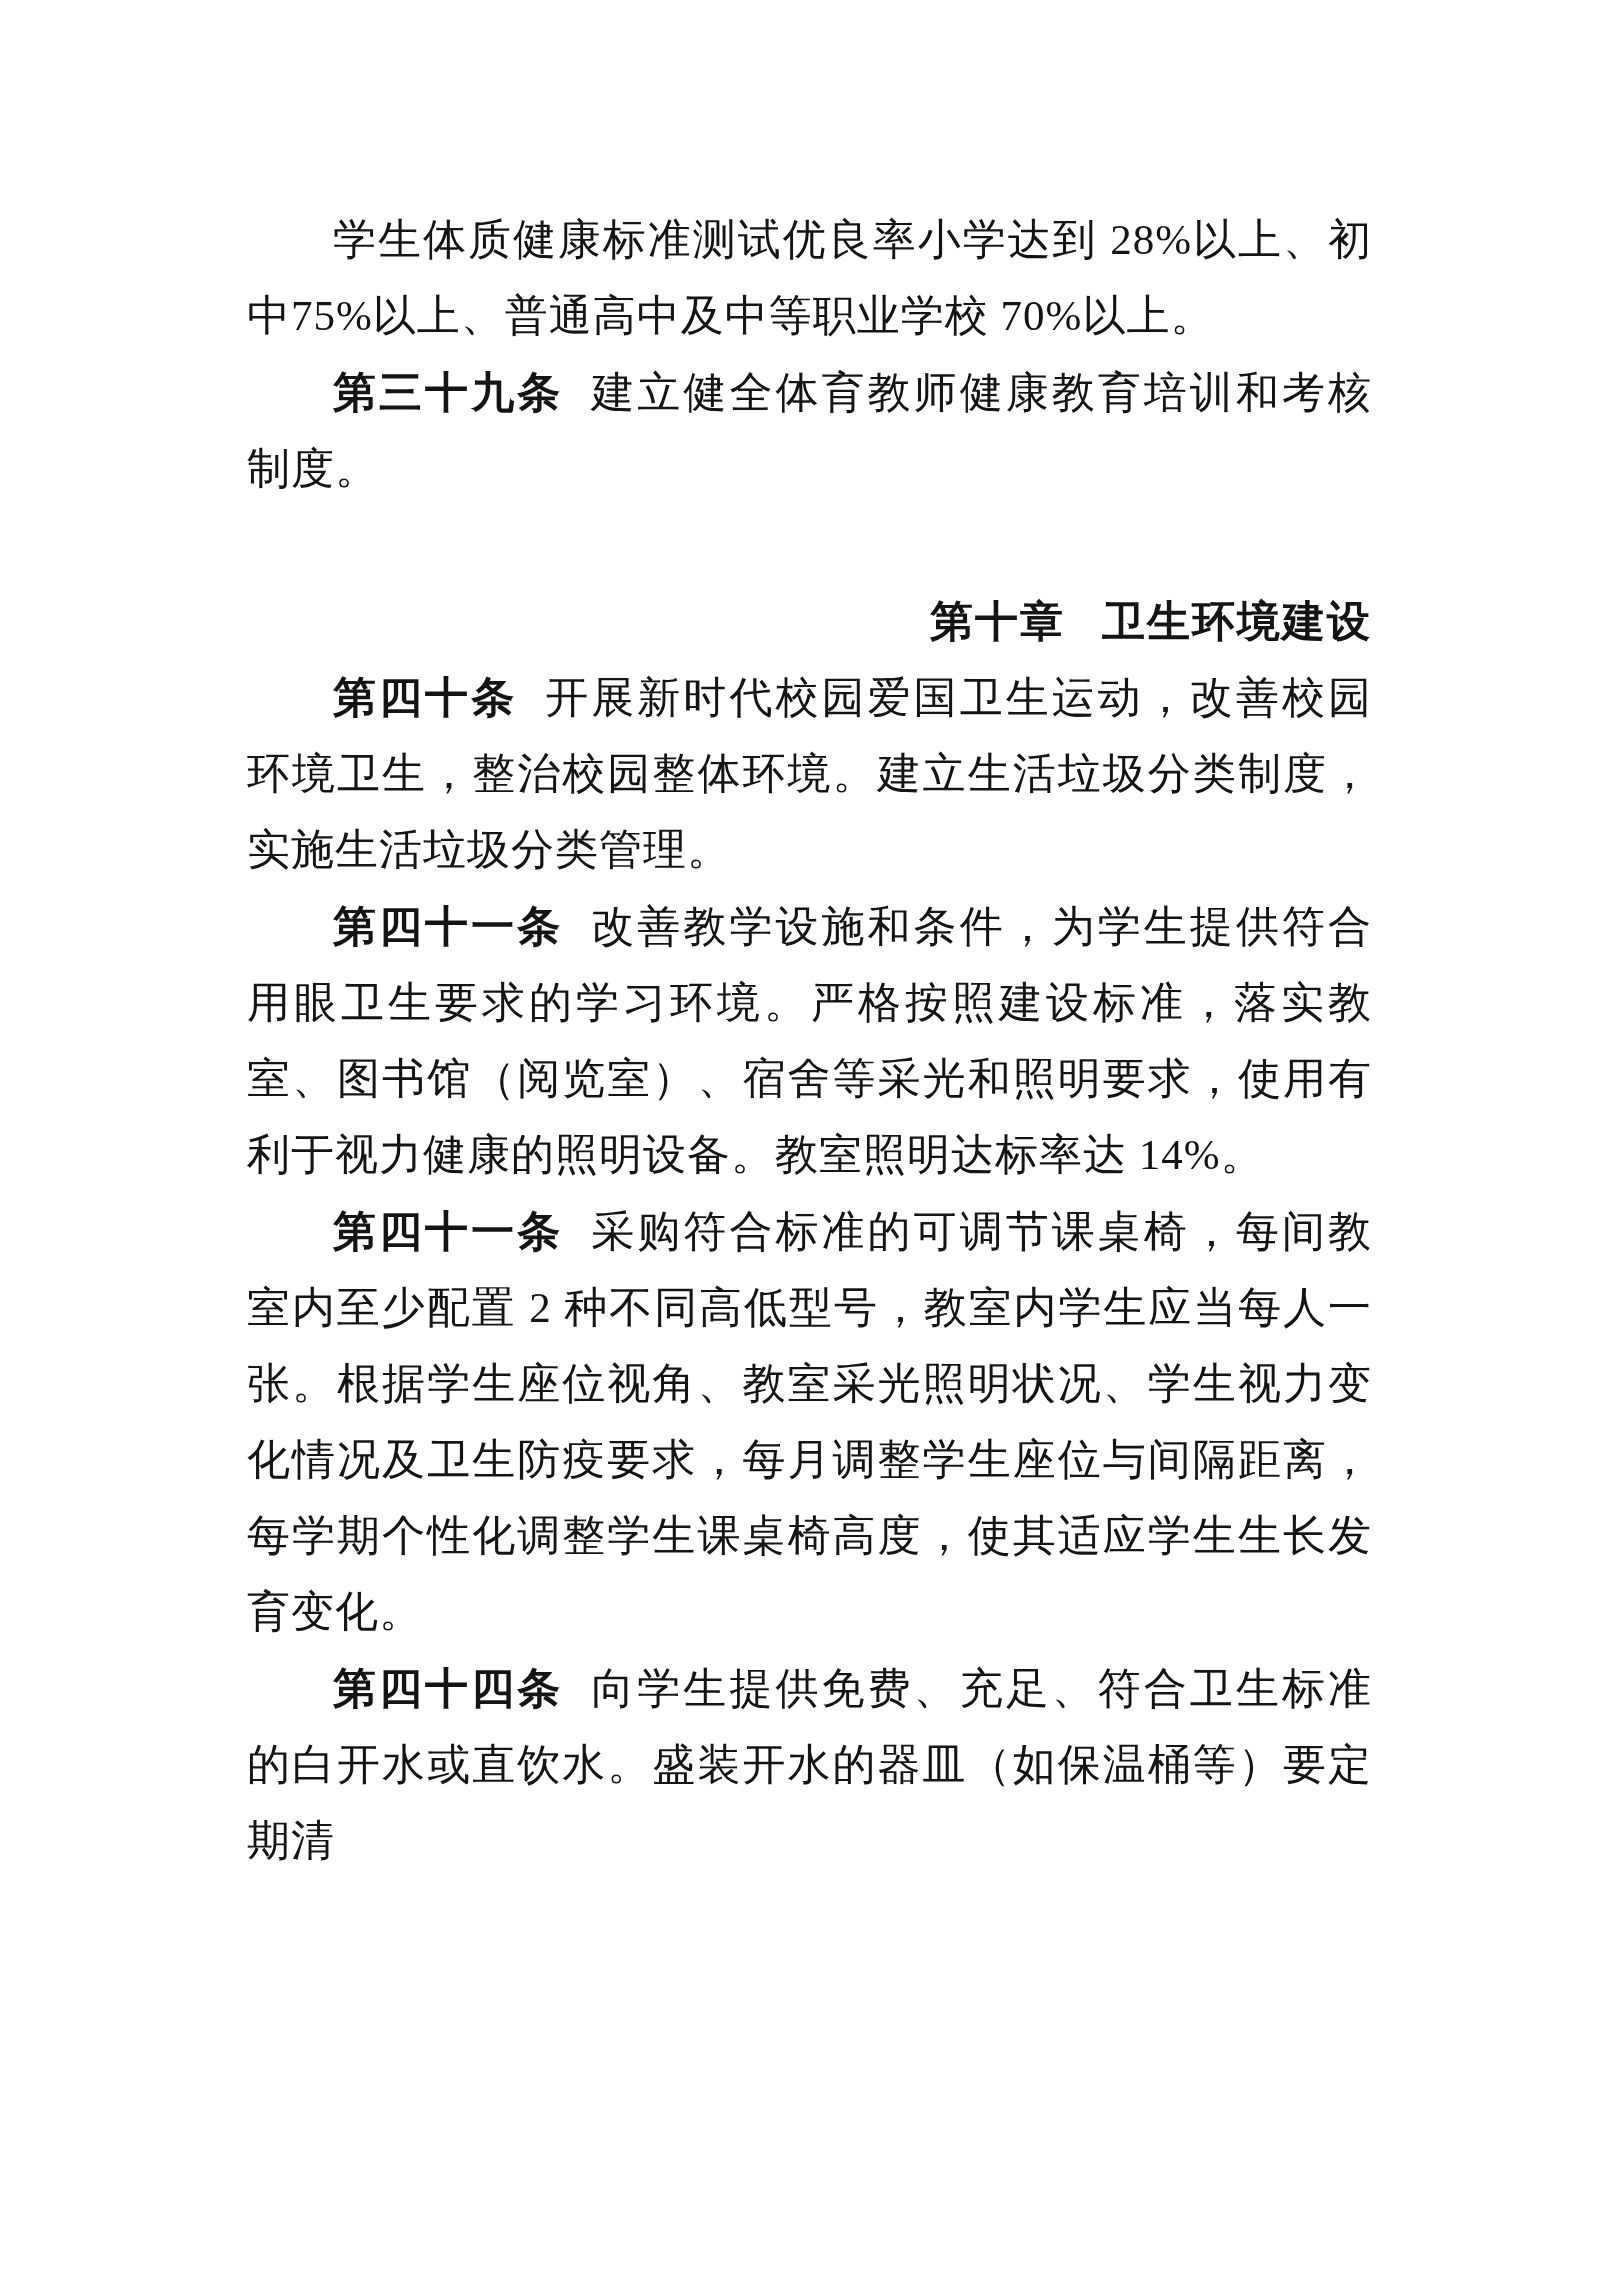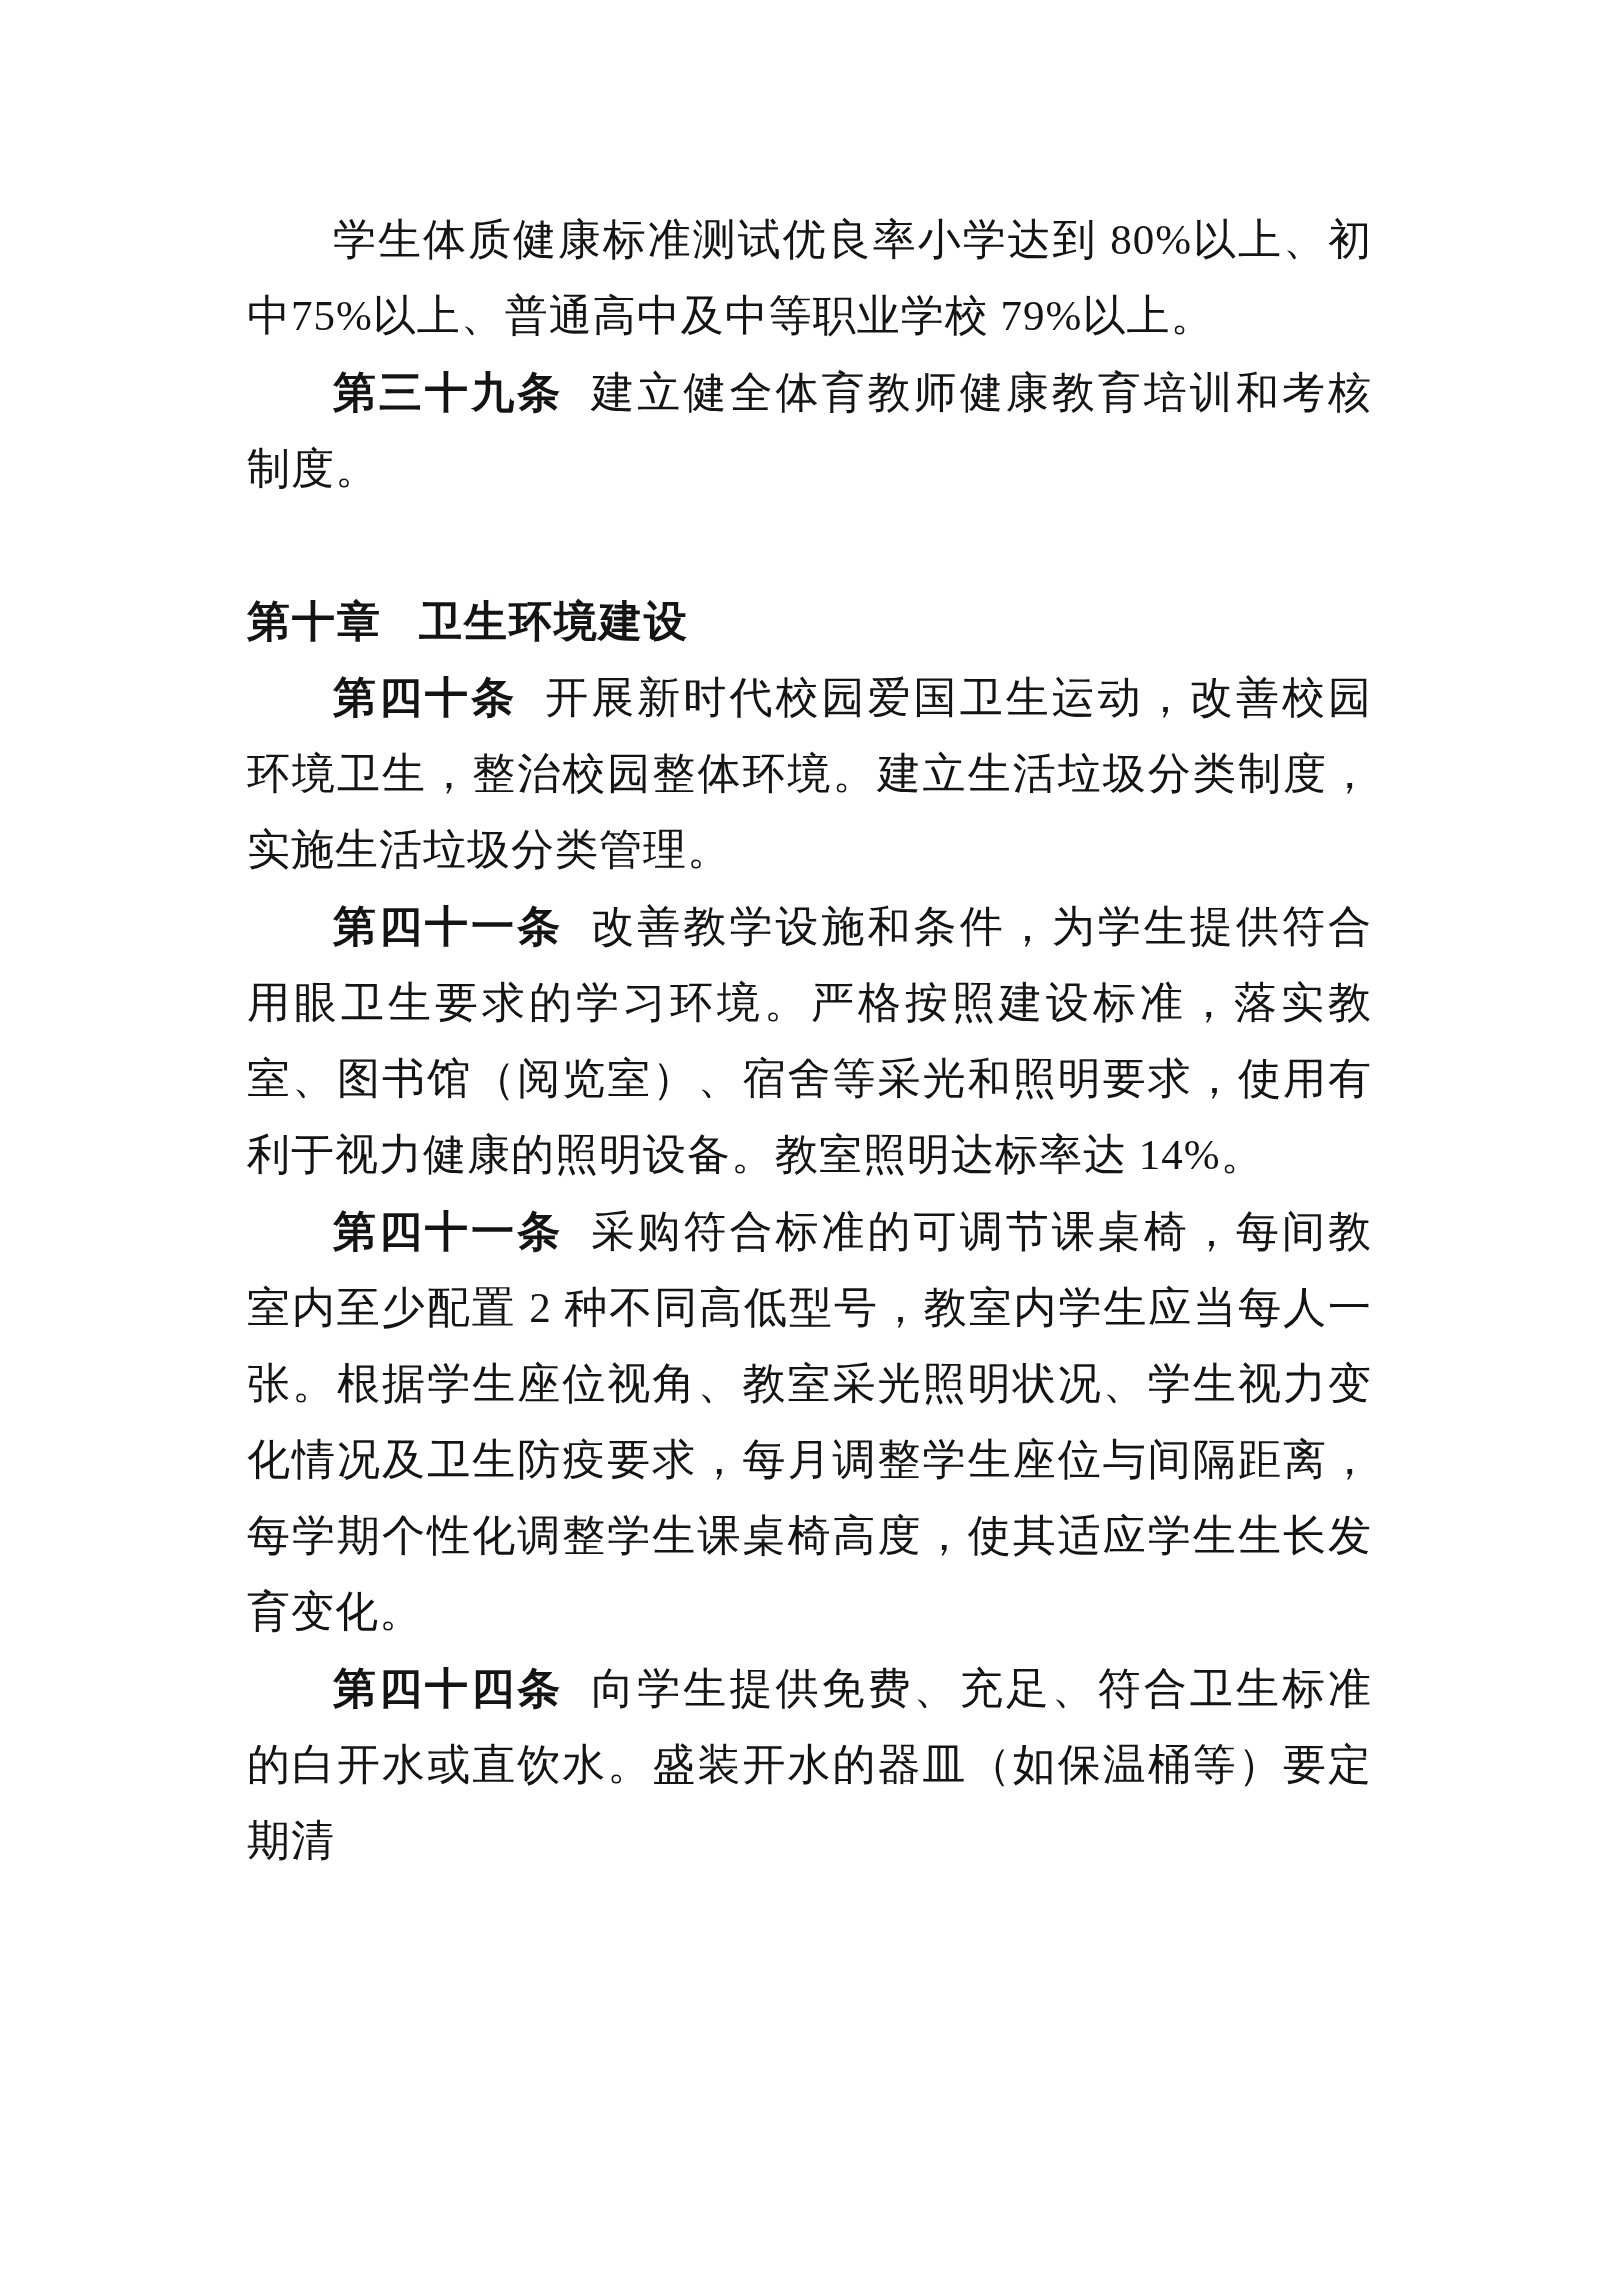--- a/index.html
+++ b/index.html
@@ -32,38 +32,38 @@
     text-indent: 86px;
   }
   .article-num {
     font-weight: bold;
     font-family: "Liberation Sans", "DejaVu Sans", sans-serif;
     margin-right: 28px;
   }
   h2.chapter-heading {
     margin: 76px 0 0 0;
     padding: 0;
-    text-align: left;
+    text-align: right;
     text-indent: 0;
     font-size: 43px;
     line-height: 76px;
     font-weight: bold;
     font-family: "Liberation Sans", "DejaVu Sans", sans-serif;
     letter-spacing: 2px;
   }
   .chapter-num {
     margin-right: 37px;
   }
 </style>
 </head>
 <body>
 
 <main>
   <div id="content">
-      <p class="para"><span>学生体质健康标准测试优良率小学达到 80%以上、初中75%以上、普通高中及中等职业学校 79%以上。</span></p>
+      <p class="para"><span>学生体质健康标准测试优良率小学达到 28%以上、初中75%以上、普通高中及中等职业学校 70%以上。</span></p>
       <p class="para"><span class="article-num">第三十九条</span><span>建立健全体育教师健康教育培训和考核制度。</span></p>
       <h2 class="chapter-heading"><span class="chapter-num">第十章</span><span>卫生环境建设</span></h2>
       <p class="para"><span class="article-num">第四十条</span><span>开展新时代校园爱国卫生运动，改善校园环境卫生，整治校园整体环境。建立生活垃圾分类制度，实施生活垃圾分类管理。</span></p>
       <p class="para"><span class="article-num">第四十一条</span><span>改善教学设施和条件，为学生提供符合用眼卫生要求的学习环境。严格按照建设标准，落实教室、图书馆（阅览室）、宿舍等采光和照明要求，使用有利于视力健康的照明设备。教室照明达标率达 14%。</span></p>
       <p class="para"><span class="article-num">第四十一条</span><span>采购符合标准的可调节课桌椅，每间教室内至少配置 2 种不同高低型号，教室内学生应当每人一张。根据学生座位视角、教室采光照明状况、学生视力变化情况及卫生防疫要求，每月调整学生座位与间隔距离，每学期个性化调整学生课桌椅高度，使其适应学生生长发育变化。</span></p>
       <p class="para"><span class="article-num">第四十四条</span><span>向学生提供免费、充足、符合卫生标准的白开水或直饮水。盛装开水的器皿（如保温桶等）要定期清</span></p>
     </div>
 </main>
 
 

